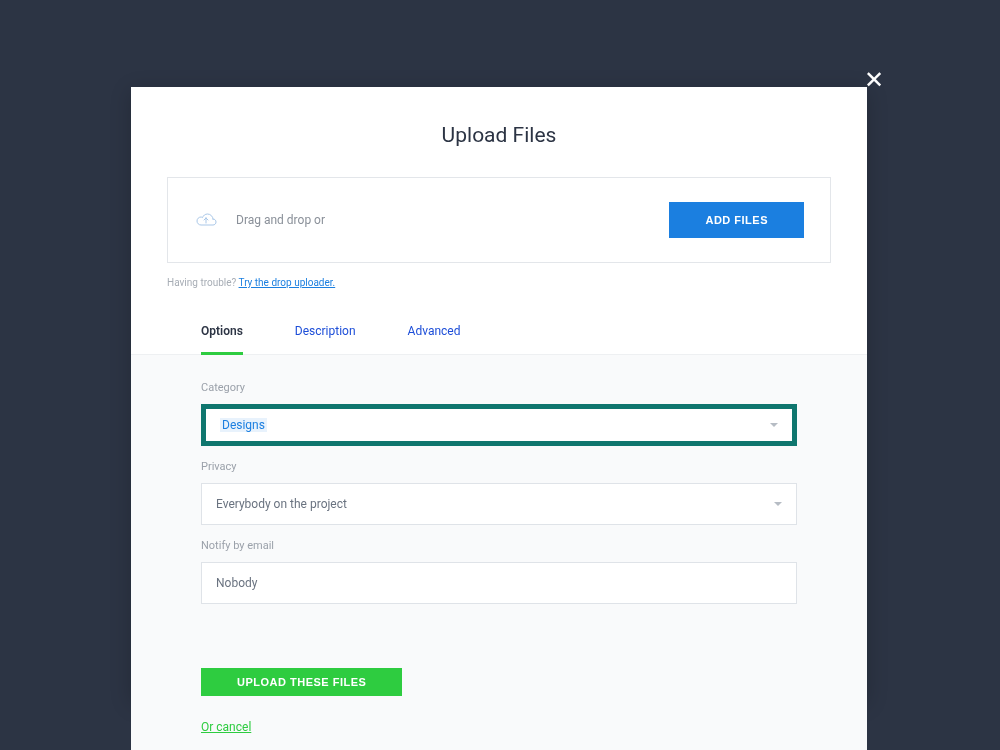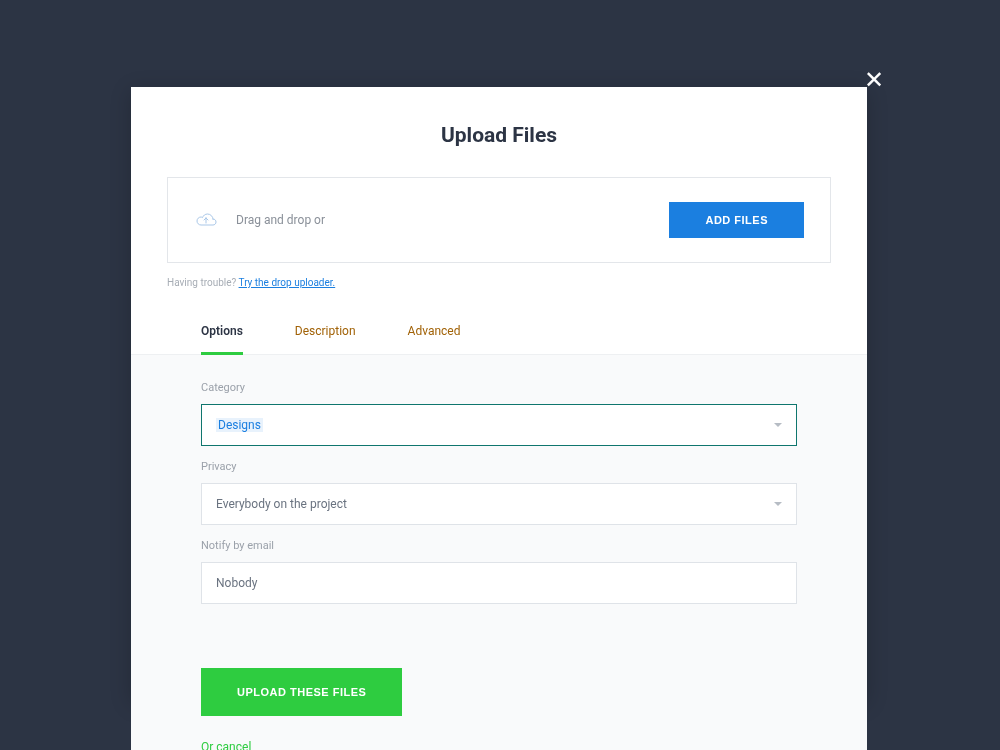--- a/index.html
+++ b/index.html
@@ -29,21 +29,21 @@
       right: 116px;
       color: #ffffff;
       font-size: 24px;
       font-weight: 300;
       cursor: pointer;
       line-height: 1;
     }
     .modal-title {
       text-align: center;
       font-size: 21px;
-      font-weight: 700;
+      font-weight: 400;
       color: #2c3444;
       padding: 36px 0 30px 0;
     }
     .upload-zone {
       margin: 0 36px;
       border: 1px solid #e3e6ea;
       padding: 24px 26px;
       display: flex;
       align-items: center;
       justify-content: space-between;
@@ -84,21 +84,21 @@
     }
     .tabs {
       display: flex;
       gap: 52px;
       margin: 36px 0 0 0;
       padding: 0 70px;
       border-bottom: 1px solid #eef0f2;
     }
     .tab {
       font-size: 12px;
-      color: #a16207;
+      color: #1d4ed8;
       padding-bottom: 14px;
       cursor: pointer;
     }
     .tab.active {
       color: #2c3444;
       font-weight: 600;
       border-bottom: 3px solid #2ecc40;
       margin-bottom: -1px;
     }
     .options-panel {
@@ -127,21 +127,21 @@
       padding: 12px 14px;
       font-size: 12px;
       color: #6a7380;
       display: flex;
       align-items: center;
       justify-content: space-between;
       cursor: pointer;
       height: 42px;
     }
     .select-input.focused {
-      border: 1px solid #0f766e;
+      border: 5px solid #0f766e;
     }
     .select-value {
       font-size: 12px;
     }
     .select-value.highlighted {
       color: #1b7fe0;
       background: rgba(27,127,224,0.1);
       padding: 0 2px;
     }
     .caret {
@@ -150,21 +150,21 @@
       border-left: 4px solid transparent;
       border-right: 4px solid transparent;
       border-top: 4px solid #b6bcc4;
     }
     .upload-btn {
       background: #2ecc40;
       color: #ffffff;
       font-size: 11px;
       font-weight: 700;
       letter-spacing: 0.5px;
-      padding: 18px 36px;
+      padding: 8px 36px;
       border: none;
       cursor: pointer;
       margin-top: 64px;
     }
     .cancel-link {
       display: inline-block;
       margin-top: 24px;
       font-size: 12px;
       color: #2ecc40;
       text-decoration: underline;

